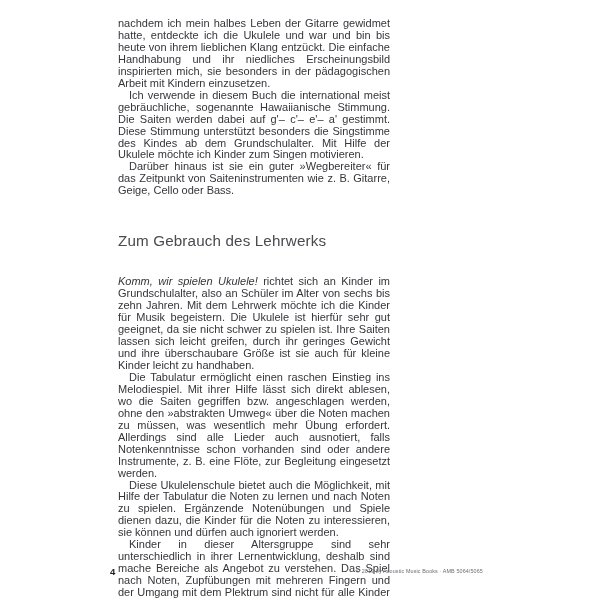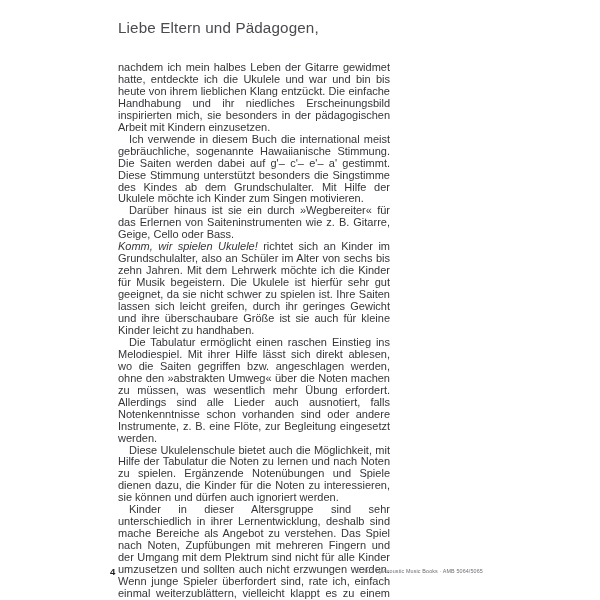--- a/index.html
+++ b/index.html
@@ -107,30 +107,30 @@
     white-space: nowrap;
   }
 </style>
 </head>
 <body>
 
 <div class="page">
 
   <div class="content">
 
-    <div class="heading-block-first">
-      <h1 class="section-heading">Liebe Eltern und Pädagogen,</h1>
-    </div>
 
     <div>
       <p class="body-par no-indent">nachdem ich mein halbes Leben der Gitarre gewidmet hatte, entdeckte ich die Ukulele und war und bin bis heute von ihrem lieblichen Klang entzückt. Die einfache Handhabung und ihr niedliches Erscheinungsbild inspirierten mich, sie besonders in der pädagogischen Arbeit mit Kindern einzusetzen.</p>
       <p class="body-par">Ich verwende in diesem Buch die international meist gebräuchliche, sogenannte Hawaiianische Stimmung. Die Saiten werden dabei auf g'– c'– e'– a' gestimmt. Diese Stimmung unterstützt besonders die Singstimme des Kindes ab dem Grundschulalter. Mit Hilfe der Ukulele möchte ich Kinder zum Singen motivieren.</p>
-      <p class="body-par">Darüber hinaus ist sie ein durch »Wegbereiter« für das Erlernen von Saiteninstrumenten wie z. B. Gitarre, Geige, Cello oder Bass.</p>
+      <p class="body-par">Darüber hinaus ist sie ein guter »Wegbereiter« für das Zeitpunkt von Saiteninstrumenten wie z. B. Gitarre, Geige, Cello oder Bass.</p>
     </div>
 
+    <div class="heading-block-second">
+      <h1 class="section-heading">Zum Gebrauch des Lehrwerks</h1>
+    </div>
 
     <div>
       <p class="body-par no-indent"><em class="title-italic">Komm, wir spielen Ukulele!</em><span> richtet sich an Kinder im Grundschulalter, also an Schüler im Alter von sechs bis zehn Jahren. Mit dem Lehrwerk möchte ich die Kinder für Musik begeistern. Die Ukulele ist hierfür sehr gut geeignet, da sie nicht schwer zu spielen ist. Ihre Saiten lassen sich leicht greifen, durch ihr geringes Gewicht und ihre überschaubare Größe ist sie auch für kleine Kinder leicht zu handhaben.</span></p>
       <p class="body-par">Die Tabulatur ermöglicht einen raschen Einstieg ins Melodiespiel. Mit ihrer Hilfe lässt sich direkt ablesen, wo die Saiten gegriffen bzw. angeschlagen werden, ohne den »abstrakten Umweg« über die Noten machen zu müssen, was wesentlich mehr Übung erfordert. Allerdings sind alle Lieder auch ausnotiert, falls Notenkenntnisse schon vorhanden sind oder andere Instrumente, z. B. eine Flöte, zur Begleitung eingesetzt werden.</p>
       <p class="body-par">Diese Ukulelenschule bietet auch die Möglichkeit, mit Hilfe der Tabulatur die Noten zu lernen und nach Noten zu spielen. Ergänzende Notenübungen und Spiele dienen dazu, die Kinder für die Noten zu interessieren, sie können und dürfen auch ignoriert werden.</p>
       <p class="body-par">Kinder in dieser Altersgruppe sind sehr unterschiedlich in ihrer Lernentwicklung, deshalb sind mache Bereiche als Angebot zu verstehen. Das Spiel nach Noten, Zupfübungen mit mehreren Fingern und der Umgang mit dem Plektrum sind nicht für alle Kinder umzusetzen und sollten auch nicht erzwungen werden. Wenn junge Spieler überfordert sind, rate ich, einfach einmal weiterzublättern, vielleicht klappt es zu einem späteren Zeitpunkt mühelos.</p>
     </div>
 
   </div>
 

